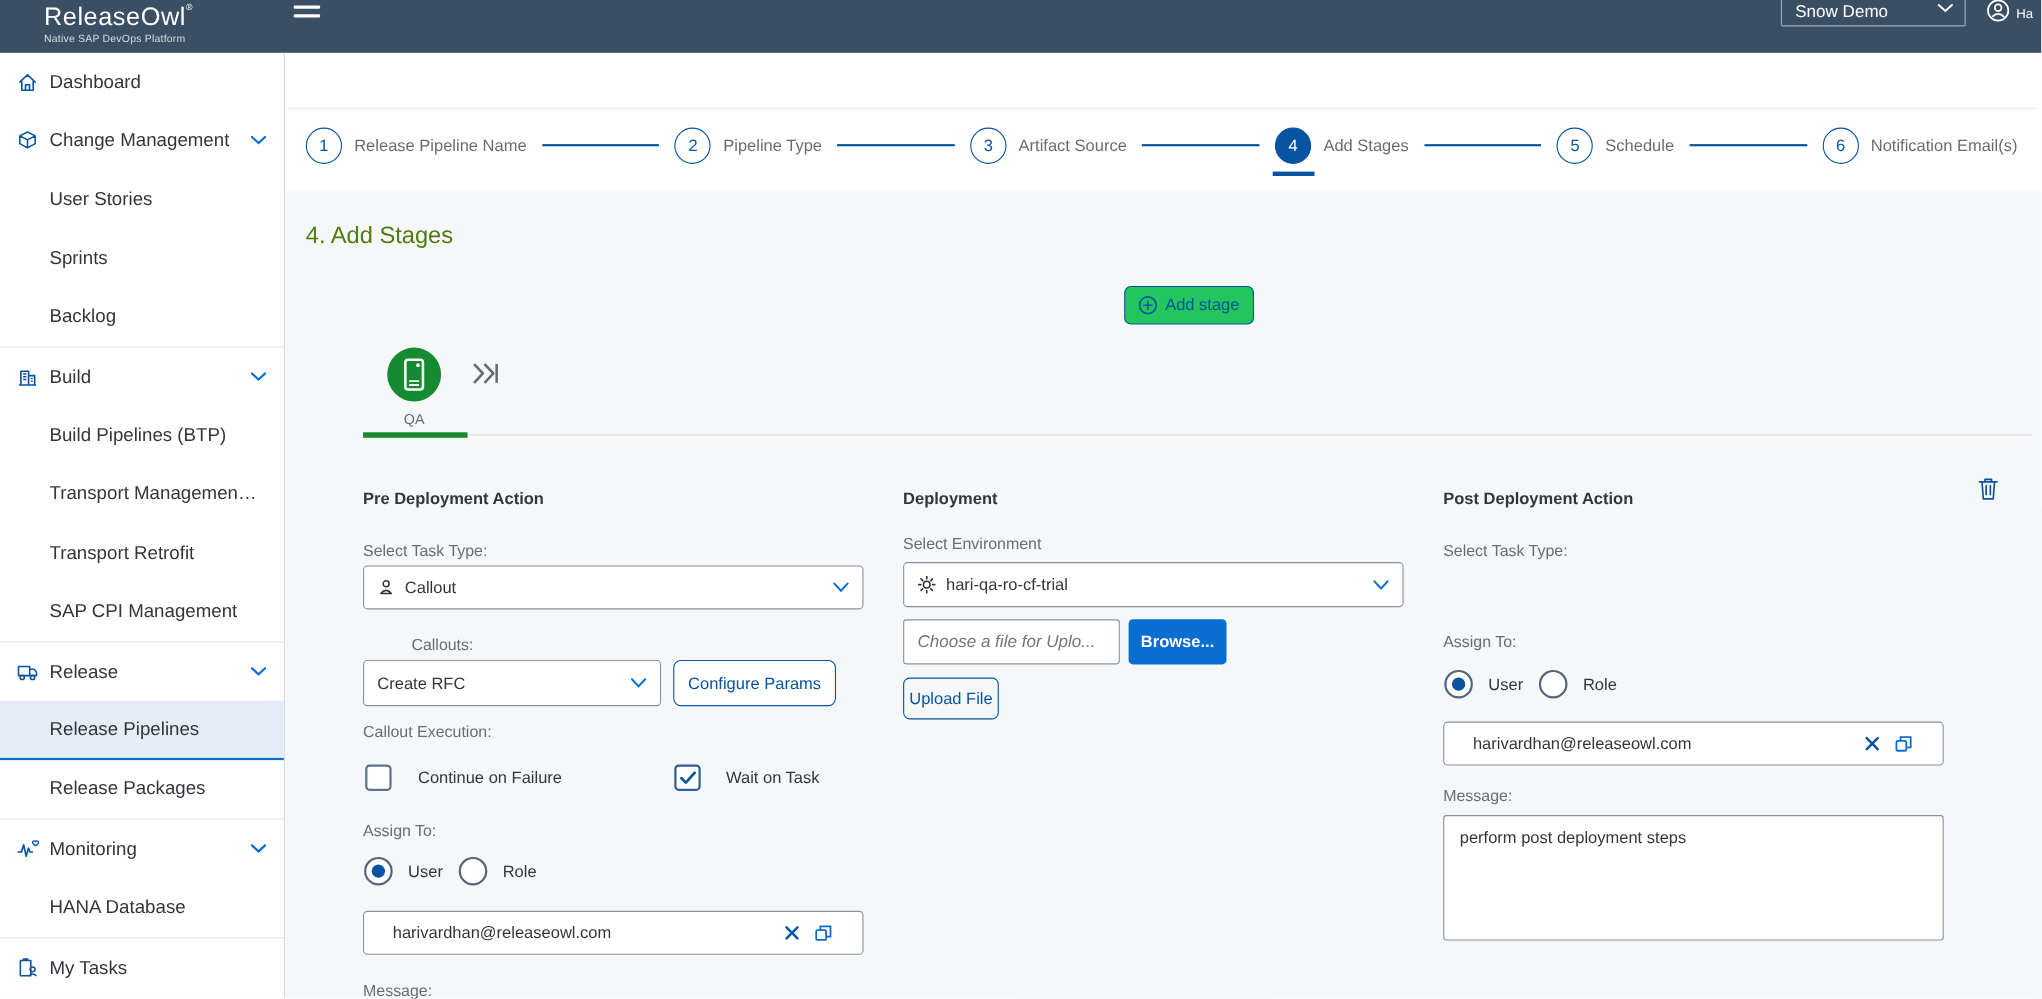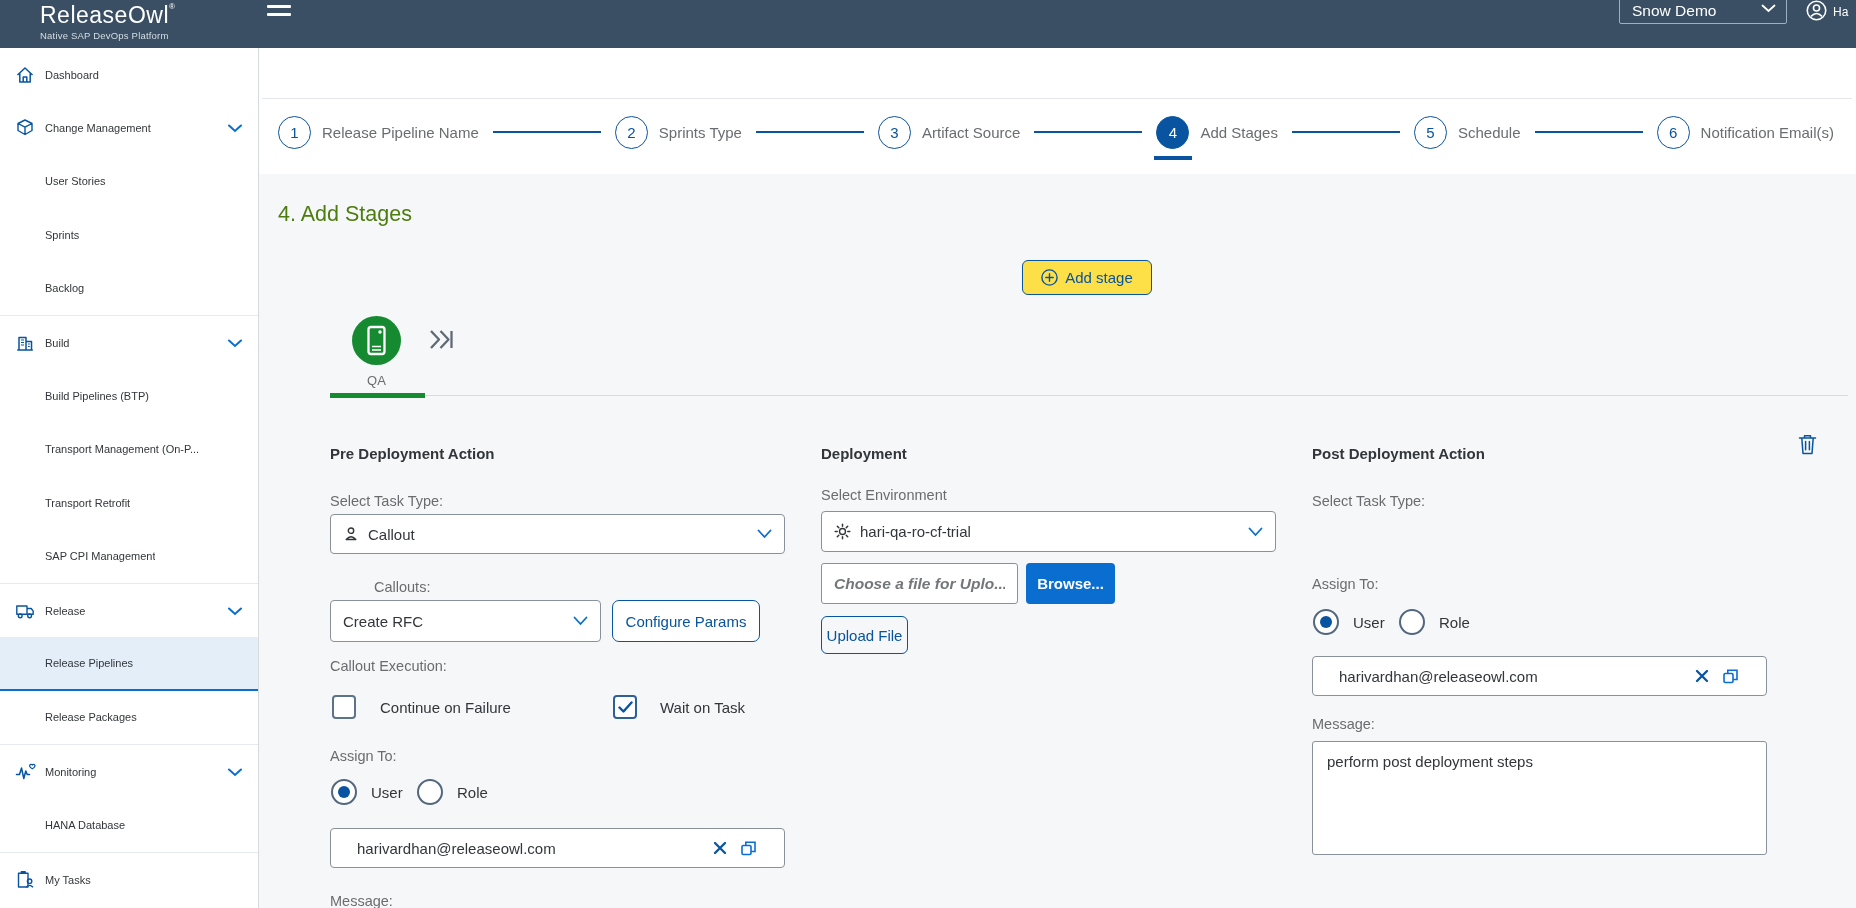--- a/index.html
+++ b/index.html
@@ -18,21 +18,21 @@
   .tenant-label { color:#fff; font-size:15.5px; flex:1; }
   .tenant-chev { margin-left:6px; margin-bottom:3px; }
   .user-area { position:absolute; left:1806px; top:0px; height:24px; display:flex; align-items:center; gap:6px; color:#fff; }
   .user-name { font-size:12px; }
 
   
   .sidebar { position:absolute; left:0; top:48px; width:259px; height:860px; background:#fff;
     border-right:1px solid #d5dadd; z-index:20; display:flex; flex-direction:column; }
   .nav-item { height:53.4px; display:flex; align-items:center; padding-left:14px; cursor:pointer; position:relative; }
   .nav-icon { width:22px; height:22px; display:flex; align-items:center; justify-content:center; flex:none; }
-  .nav-label { font-size:11px; color:#32363a; margin-left:9px; white-space:nowrap; overflow:hidden; text-overflow:ellipsis; max-width:190px; }
+  .nav-label { font-size:17px; color:#32363a; margin-left:9px; white-space:nowrap; overflow:hidden; text-overflow:ellipsis; max-width:190px; }
   .nav-item.lvl1 { padding-left:45px; }
   .nav-item.lvl1 .nav-label { margin-left:0; }
   .nav-chev { margin-left:auto; margin-right:16px; flex:none; }
   .nav-item.sel { background:#e3eef8; border-bottom:2px solid #0a6ed1; }
   .nav-div { height:1px; background:#e7eaec; flex:none; }
 
   
   .top-card { position:absolute; left:259px; top:48px; width:1597px; height:126px; background:#fff; z-index:10; }
   .top-card-line { position:absolute; left:3px; right:4px; top:50px; height:1px; background:#e4e7ea; }
   .steps { position:absolute; left:19px; right:22px; top:64px; height:40px; display:flex; align-items:center; }
@@ -42,21 +42,21 @@
   .step.active .step-circle { background:#0854a0; color:#fff; border-color:#0854a0; }
   .step.active .step-circle::after { content:""; position:absolute; left:50%; transform:translateX(-50%);
     top:39px; width:38px; height:4px; background:#0854a0; }
   .step-label { font-size:15px; color:#6a6d70; margin-left:11px; white-space:nowrap; }
   .step-line { flex:1; height:1.5px; background:#0854a0; margin:0 14px; min-width:24px; }
 
   
   .page-heading { position:absolute; left:278px; top:202px; font-size:21.5px; color:#4d7c0f; z-index:5; }
   .btn { display:flex; align-items:center; justify-content:center; cursor:pointer; border-radius:6px;
     font-size:15px; color:#0854a0; border:1px solid #0854a0; background:#fff; }
-  .add-stage-btn { position:absolute; left:1022px; top:260px; width:130px; height:35px; gap:7px; background:#fde047; }
+  .add-stage-btn { position:absolute; left:1022px; top:260px; width:118px; height:35px; gap:7px; background:#22c55e; }
 
   .stage-circle { position:absolute; left:352px; top:316px; width:49px; height:49px; border-radius:50%;
     background:#168a30; display:flex; align-items:center; justify-content:center; cursor:pointer; }
   .stage-label { position:absolute; left:352px; top:373px; width:49px; text-align:center; font-size:13px; color:#6a6d70; }
   .skip-icon { position:absolute; left:429px; top:328px; cursor:pointer; }
   .tab-line { position:absolute; left:330px; top:395px; width:1518px; height:1px; background:#dbdbdb; }
   .tab-green { position:absolute; left:330px; top:392.5px; width:95px; height:5px; background:#168a30; }
 
   .col-title { position:absolute; font-size:15px; font-weight:bold; color:#32363a; top:445px; }
   .field-label { position:absolute; font-size:14.5px; color:#6a6d70; white-space:nowrap; }
@@ -73,21 +73,21 @@
 
   .checkbox { position:absolute; width:24px; height:24px; border:2px solid #5b738b; border-radius:4px;
     background:#fff; display:flex; align-items:center; justify-content:center; cursor:pointer; }
   .checkbox.checked { border-color:#2f5f97; }
   .radio { position:absolute; width:26px; height:26px; border:2px solid #52677d; border-radius:50%;
     background:#fff; display:flex; align-items:center; justify-content:center; cursor:pointer; }
   .radio .dot { width:12px; height:12px; border-radius:50%; background:#0854a0; }
   .opt-label { position:absolute; font-size:15px; color:#32363a; white-space:nowrap; }
 
   .file-input { position:absolute; left:821px; top:563px; width:197px; height:41px; background:#fff;
-    border:1px solid #89919a; border-radius:3px; display:flex; align-items:center; padding:0 12px;font-weight:bold; }
+    border:1px solid #89919a; border-radius:3px; display:flex; align-items:center; padding:0 12px; }
   .file-input span { font-size:15.5px; font-style:italic; color:#74777a; white-space:nowrap; overflow:hidden; }
   .browse-btn { position:absolute; left:1026px; top:563px; width:89px; height:41px; background:#0a6ed1;
     color:#fff; font-weight:bold; font-size:15px; border:none; border-radius:4px; display:flex;
     align-items:center; justify-content:center; cursor:pointer; }
   .upload-btn { position:absolute; left:821px; top:616px; width:87px; height:38px; background:transparent; }
   .cfg-btn { position:absolute; left:612px; top:600px; width:148px; height:42px; background:#fff; border-radius:7px; }
 
   .textarea { position:absolute; left:1312px; top:741px; width:455px; height:114px; background:#fff;
     border:1px solid #89919a; border-radius:3px; padding:11px 14px; }
   .textarea textarea { width:100%; height:100%; border:none; outline:none; resize:none; font-size:15px;
@@ -256,21 +256,21 @@
   <div class="top-card">
     <div class="top-card-line"></div>
     <div class="steps">
       <div class="step">
         <div class="step-circle">1</div>
         <div class="step-label">Release Pipeline Name</div>
       </div>
       <div class="step-line"></div>
       <div class="step">
         <div class="step-circle">2</div>
-        <div class="step-label">Sprints Type</div>
+        <div class="step-label">Pipeline Type</div>
       </div>
       <div class="step-line"></div>
       <div class="step">
         <div class="step-circle">3</div>
         <div class="step-label">Artifact Source</div>
       </div>
       <div class="step-line"></div>
       <div class="step active">
         <div class="step-circle">4</div>
         <div class="step-label">Add Stages</div>

